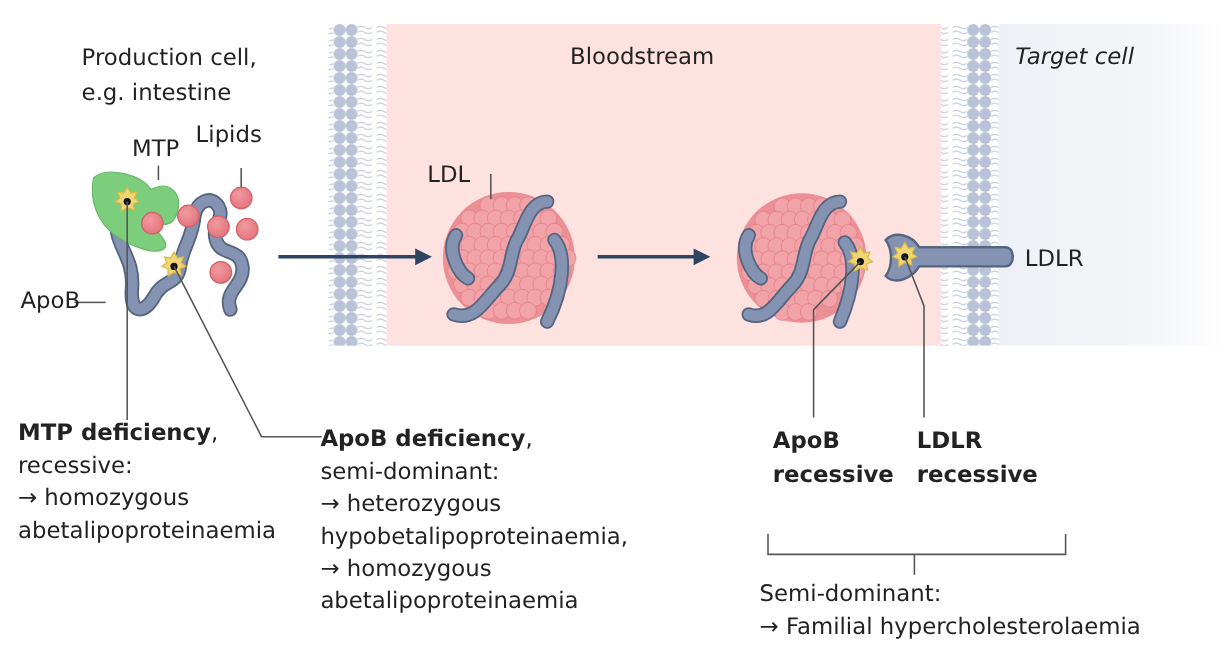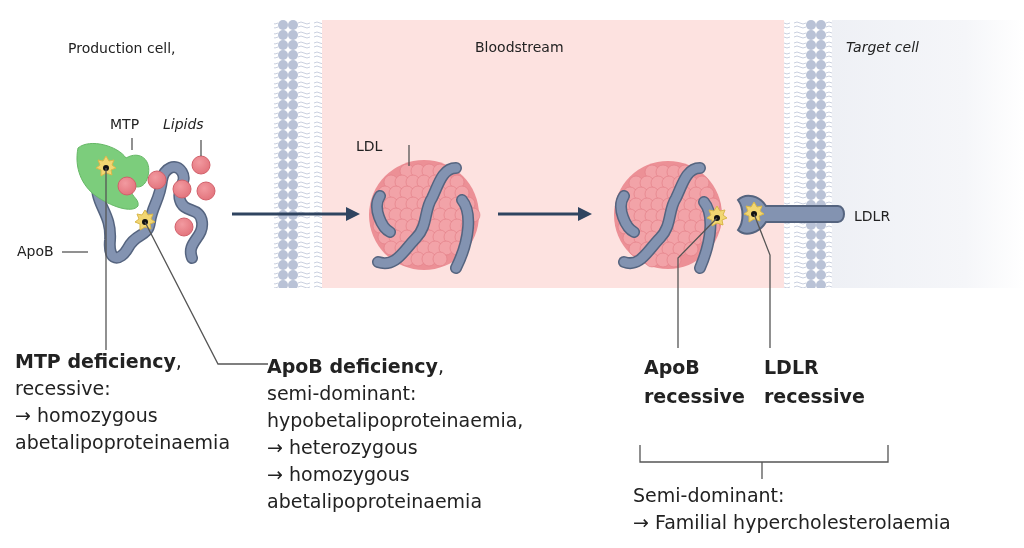--- a/index.html
+++ b/index.html
@@ -1,19 +1,19 @@
 <!DOCTYPE html>
 <html><head>
 <meta charset="utf-8">
 <style>
   html, body { margin: 0; padding: 0; background: #ffffff; }
   body { width: 1024px; height: 548px; position: relative; overflow: hidden;
          font-family: "DejaVu Sans", "Liberation Sans", sans-serif; color: #1e1e1e; }
   #fig { position: absolute; left: 0; top: 0; }
-  .lbl { position: absolute; font-size: 14px; line-height: 27px; white-space: nowrap; color: #222; }
+  .lbl { position: absolute; font-size: 19px; line-height: 27px; white-space: nowrap; color: #222; }
   .bold { font-weight: bold; }
   .block { position: absolute; font-size: 19px; line-height: 27px; white-space: nowrap; color: #222; }
   .block div { white-space: nowrap; }
 </style>
 </head>
 <body>
 
 <svg id="fig" width="1024" height="548" viewBox="0 0 1024 548">
   <defs>
     <linearGradient id="tgtGrad" x1="0" x2="1" y1="0" y2="0">
@@ -234,42 +234,43 @@
     <polyline points="145,222 218,364 268,364"></polyline>
     <polyline points="717,218 678,258 678,348"></polyline>
     <polyline points="754,214 770,255 770,348"></polyline>
     <polyline points="640,445 640,462 888,462 888,445"></polyline>
     <line x1="762" y1="462" x2="762" y2="479"></line>
   </g>
 </svg>
 
 <div class="lbl" style="left:68px; top:34px; line-height:29px;">
   <div>Production cell,</div>
+  <div>e.g. intestine</div>
 </div>
 <div class="lbl" style="left:475px; top:34px;">Bloodstream</div>
 <div class="lbl" style="left:846px; top:34px;font-style:italic;">Target cell</div>
 
 <div class="lbl" style="left:110px; top:111px;">MTP</div>
-<div class="lbl" style="left:163px; top:111px;font-style:italic;">Lipids</div>
+<div class="lbl" style="left:163px; top:99px;">Lipids</div>
 <div class="lbl" style="left:17px; top:238px;">ApoB</div>
 <div class="lbl" style="left:356px; top:133px;">LDL</div>
 <div class="lbl" style="left:854px; top:203px;">LDLR</div>
 
 <div class="block" style="left:15px; top:348px;">
   <div><span class="bold">MTP deficiency</span><span>,</span></div>
   <div>recessive:</div>
   <div>→ homozygous</div>
   <div>abetalipoproteinaemia</div>
 </div>
 
 <div class="block" style="left:267px; top:353px;">
   <div><span class="bold">ApoB deficiency</span><span>,</span></div>
   <div>semi-dominant:</div>
+  <div>→ heterozygous</div>
   <div>hypobetalipoproteinaemia,</div>
-  <div>→ heterozygous</div>
   <div>→ homozygous</div>
   <div>abetalipoproteinaemia</div>
 </div>
 
 <div class="block bold" style="left:644px; top:353px; line-height:29px;">
   <div>ApoB</div>
   <div>recessive</div>
 </div>
 
 <div class="block bold" style="left:764px; top:353px; line-height:29px;">

